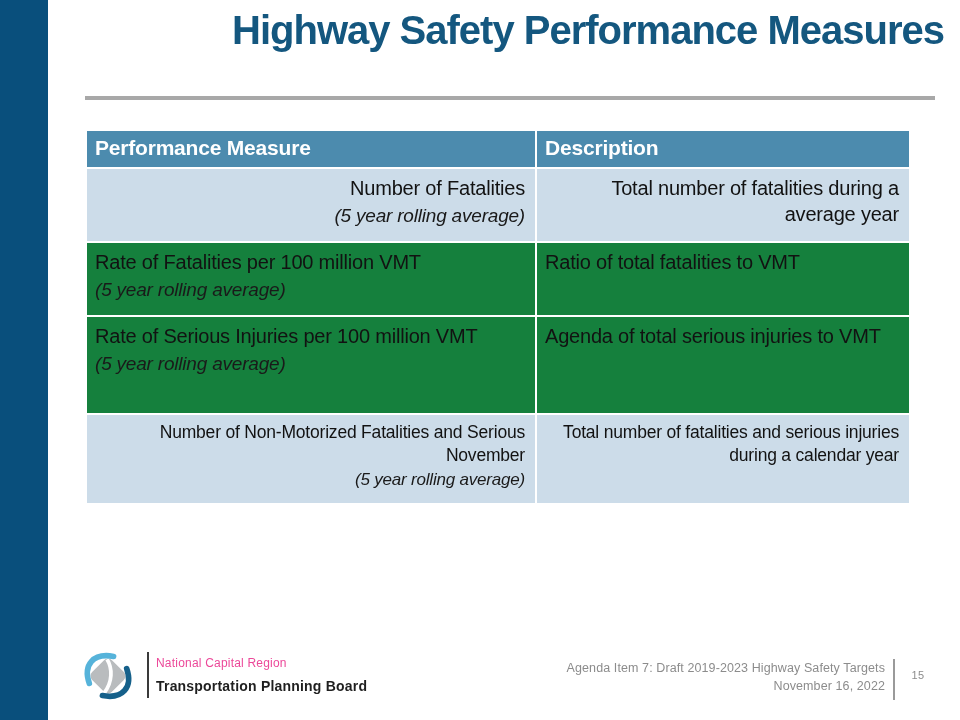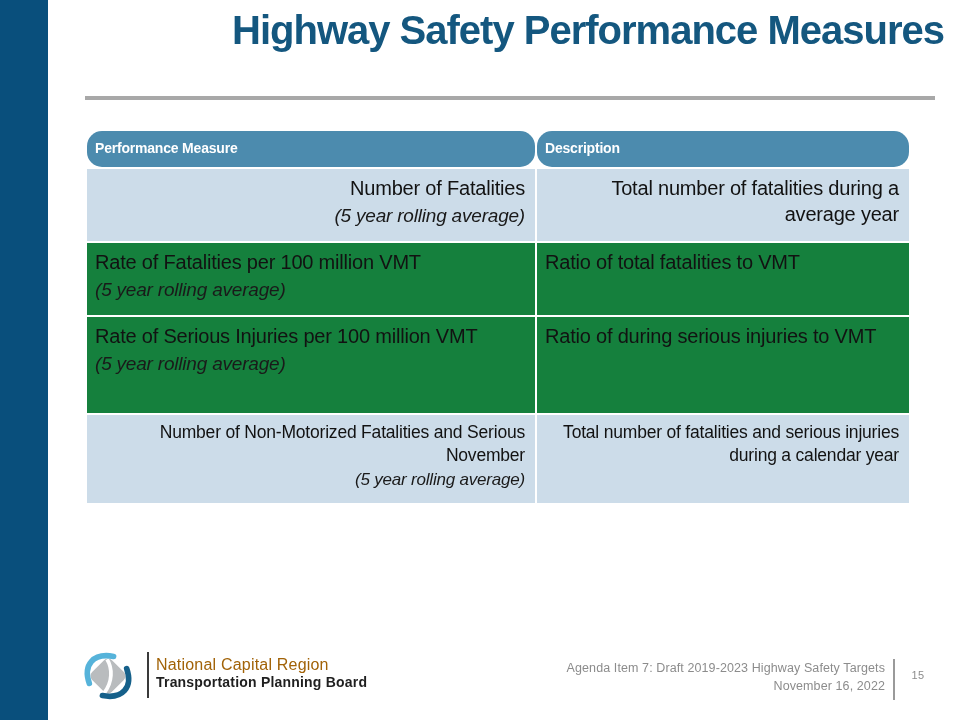--- a/index.html
+++ b/index.html
@@ -29,44 +29,44 @@
 
   table.measures{
     position:absolute;left:85px;top:129px;width:826px;
     border-collapse:separate;border-spacing:2px;
     table-layout:fixed;
   }
   table.measures col.c1{width:448px;}
   table.measures col.c2{width:372px;}
   table.measures th{
     background:#4c8bae;color:#ffffff;
-    font-size:14px;font-weight:bold;letter-spacing:-0.2px;
+    font-size:21px;font-weight:bold;letter-spacing:-0.2px;
     text-align:left;vertical-align:middle;
-    height:32px;padding:1px 8px 3px 8px;border-radius:15px;
+    height:32px;padding:1px 8px 3px 8px;
   }
   table.measures td{
     vertical-align:top;padding:6px 10px 6px 8px;
     color:#121212;font-size:20px;line-height:1.32;letter-spacing:-0.2px;
   }
   tr.shade-a td{background:#ccdce9;text-align:right;}
   tr.shade-b td{background:#15803d;}
   td .note{font-style:italic;font-size:19px;margin-top:2px;color:#1a1a1a;}
   tr.r1 td{height:60px;}
   tr.r2 td{height:60px;}
   tr.r3 td{height:86px;}
   tr.r4 td{height:84px;margin-left:48px;}
   tr.r5 td{height:76px;font-size:17.5px;}
   tr.r5 td .note{font-size:17px;}
 
   
   .logo{position:absolute;left:80px;top:648px;width:56px;height:56px;}
   .org-divider{position:absolute;left:147px;top:652px;width:2px;height:46px;background:#3a3a3a;}
   .org-text{position:absolute;left:156px;top:656px;}
-  .org-line1{font-size:16px;color:#a16207;letter-spacing:0.2px;}
-  .org-line2{font-size:14px;font-weight:bold;color:#1f1f1f;margin-top:0;letter-spacing:0.2px;}
+  .org-line1{font-size:12px;color:#ec4899;letter-spacing:0.2px;}
+  .org-line2{font-size:14px;font-weight:bold;color:#1f1f1f;margin-top:8px;letter-spacing:0.2px;}
 
   .agenda-block{
     position:absolute;right:75px;top:659px;text-align:right;
     font-size:12.5px;color:#8c8c8c;line-height:1.45;letter-spacing:0.1px;
   }
   .page-divider{position:absolute;left:893px;top:659px;width:1.5px;height:41px;background:#9a9a9a;}
   .page-number{
     position:absolute;left:896px;top:669px;width:44px;text-align:center;
     font-size:11px;color:#8c8c8c;letter-spacing:0.5px;
   }
@@ -105,21 +105,21 @@
           <div>Rate of Fatalities per 100 million VMT</div>
           <div class="note">(5 year rolling average)</div>
         </td>
         <td>Ratio of total fatalities to VMT</td>
       </tr>
       <tr class="shade-b r4">
         <td>
           <div>Rate of Serious Injuries per 100 million VMT</div>
           <div class="note">(5 year rolling average)</div>
         </td>
-        <td>Ratio of during serious injuries to VMT</td>
+        <td>Agenda of total serious injuries to VMT</td>
       </tr>
       <tr class="shade-a r5">
         <td>
           <div>Number of Non-Motorized Fatalities and Serious November</div>
           <div class="note">(5 year rolling average)</div>
         </td>
         <td>Total number of fatalities and serious injuries during a calendar year</td>
       </tr>
     </tbody>
   </table>

